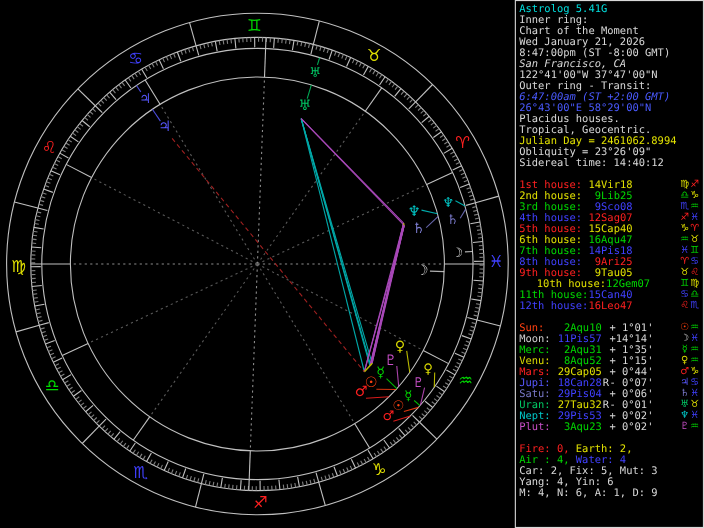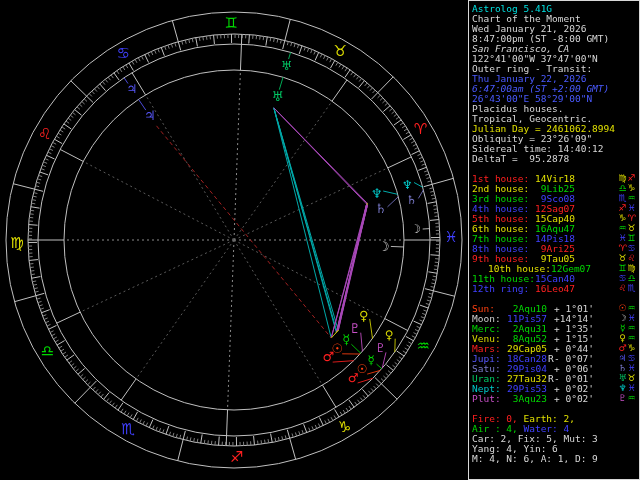--- a/index.html
+++ b/index.html
@@ -513,48 +513,47 @@
           <line x1="387.46875742513714" y1="206.88896718034283" x2="398.3826912162441" y2="196.66028578191901" stroke="#7878c8" stroke-width="1" opacity="0.85"></line>
           <text x="380.62620136159603" y="208.36525526784348" fill="#7878c8" font-size="13" text-anchor="middle" dominant-baseline="central" font-family="&quot;DejaVu Sans&quot;, sans-serif">♄</text>
           <line x1="383.16699413641754" y1="191.0284995093476" x2="397.75358440320895" y2="194.34078849672142" stroke="#00c8c8" stroke-width="1" opacity="0.85"></line>
           <text x="376.51623643606774" y="193.21194220638304" fill="#00c8c8" font-size="13" text-anchor="middle" dominant-baseline="central" font-family="&quot;DejaVu Sans&quot;, sans-serif">♆</text>
         </g>
       </svg>
   </div>
   <aside class="panel">
     <div id="panel-lines">
         <div class="line"><span style="color: rgb(0, 224, 224);">Astrolog 5.41G</span></div>
+        <div class="line"><span style="color: rgb(216, 216, 216);">Inner ring:</span></div>
         <div class="line"><span style="color: rgb(216, 216, 216);">Chart of the Moment</span></div>
         <div class="line"><span style="color: rgb(216, 216, 216);">Wed January 21, 2026</span></div>
         <div class="line"><span style="color: rgb(216, 216, 216);">8:47:00pm (ST -8:00 GMT)</span></div>
         <div class="line"><span style="color: rgb(216, 216, 216); font-style: italic;">San Francisco, CA</span></div>
         <div class="line"><span style="color: rgb(216, 216, 216);">122°41'00"W 37°47'00"N</span></div>
         <div class="line"><span style="color: rgb(216, 216, 216);">Outer ring - Transit:</span></div>
-        <div class="line"><span style="color: rgb(74, 90, 255);">Thu January 22, 2026</span></div>
         <div class="line"><span style="color: rgb(74, 90, 255); font-style: italic;">6:47:00am (ST +2:00 GMT)</span></div>
         <div class="line"><span style="color: rgb(74, 90, 255);">26°43'00"E 58°29'00"N</span></div>
         <div class="line"><span style="color: rgb(216, 216, 216);">Placidus houses.</span></div>
         <div class="line"><span style="color: rgb(216, 216, 216);">Tropical, Geocentric.</span></div>
         <div class="line"><span style="color: rgb(224, 224, 0);">Julian Day = 2461062.8994</span></div>
         <div class="line"><span style="color: rgb(216, 216, 216);">Obliquity = 23°26'09"</span></div>
         <div class="line"><span style="color: rgb(216, 216, 216);">Sidereal time: 14:40:12</span></div>
-        <div class="line"><span style="color: rgb(216, 216, 216);">DeltaT =  95.2878</span></div>
         <div class="line"></div>
         <div class="line"><span class="hlbl" style="color: rgb(255, 32, 32);">1st house: </span><span class="hval" style="color: rgb(224, 224, 0);">14Vir18</span><span class="sp"></span><span class="g" style="color: rgb(224, 224, 0);">♍</span><span class="g" style="color: rgb(255, 32, 32);">♐</span></div>
         <div class="line"><span class="hlbl" style="color: rgb(224, 224, 0);">2nd house: </span><span class="hval" style="color: rgb(0, 216, 0);"> 9Lib25</span><span class="sp"></span><span class="g" style="color: rgb(0, 216, 0);">♎</span><span class="g" style="color: rgb(224, 224, 0);">♑</span></div>
         <div class="line"><span class="hlbl" style="color: rgb(0, 216, 0);">3rd house: </span><span class="hval" style="color: rgb(64, 64, 255);"> 9Sco08</span><span class="sp"></span><span class="g" style="color: rgb(64, 64, 255);">♏</span><span class="g" style="color: rgb(0, 216, 0);">♒</span></div>
         <div class="line"><span class="hlbl" style="color: rgb(64, 64, 255);">4th house: </span><span class="hval" style="color: rgb(255, 32, 32);">12Sag07</span><span class="sp"></span><span class="g" style="color: rgb(255, 32, 32);">♐</span><span class="g" style="color: rgb(64, 64, 255);">♓</span></div>
         <div class="line"><span class="hlbl" style="color: rgb(255, 32, 32);">5th house: </span><span class="hval" style="color: rgb(224, 224, 0);">15Cap40</span><span class="sp"></span><span class="g" style="color: rgb(224, 224, 0);">♑</span><span class="g" style="color: rgb(255, 32, 32);">♈</span></div>
         <div class="line"><span class="hlbl" style="color: rgb(224, 224, 0);">6th house: </span><span class="hval" style="color: rgb(0, 216, 0);">16Aqu47</span><span class="sp"></span><span class="g" style="color: rgb(0, 216, 0);">♒</span><span class="g" style="color: rgb(224, 224, 0);">♉</span></div>
         <div class="line"><span class="hlbl" style="color: rgb(0, 216, 0);">7th house: </span><span class="hval" style="color: rgb(64, 64, 255);">14Pis18</span><span class="sp"></span><span class="g" style="color: rgb(64, 64, 255);">♓</span><span class="g" style="color: rgb(0, 216, 0);">♊</span></div>
         <div class="line"><span class="hlbl" style="color: rgb(64, 64, 255);">8th house: </span><span class="hval" style="color: rgb(255, 32, 32);"> 9Ari25</span><span class="sp"></span><span class="g" style="color: rgb(255, 32, 32);">♈</span><span class="g" style="color: rgb(64, 64, 255);">♋</span></div>
         <div class="line"><span class="hlbl" style="color: rgb(255, 32, 32);">9th house: </span><span class="hval" style="color: rgb(224, 224, 0);"> 9Tau05</span><span class="sp"></span><span class="g" style="color: rgb(224, 224, 0);">♉</span><span class="g" style="color: rgb(255, 32, 32);">♌</span></div>
         <div class="line"><span class="hlbl" style="color: rgb(224, 224, 0); margin-left: 16px;">10th house:</span><span class="hval" style="color: rgb(0, 216, 0);">12Gem07</span><span class="sp"></span><span class="g" style="color: rgb(0, 216, 0);">♊</span><span class="g" style="color: rgb(224, 224, 0);">♍</span></div>
         <div class="line"><span class="hlbl" style="color: rgb(0, 216, 0);">11th house:</span><span class="hval" style="color: rgb(64, 64, 255);">15Can40</span><span class="sp"></span><span class="g" style="color: rgb(64, 64, 255);">♋</span><span class="g" style="color: rgb(0, 216, 0);">♎</span></div>
-        <div class="line"><span class="hlbl" style="color: rgb(64, 64, 255);">12th ring:</span><span class="hval" style="color: rgb(255, 32, 32);">16Leo47</span><span class="sp"></span><span class="g" style="color: rgb(255, 32, 32);">♌</span><span class="g" style="color: rgb(64, 64, 255);">♏</span></div>
+        <div class="line"><span class="hlbl" style="color: rgb(64, 64, 255);">12th house:</span><span class="hval" style="color: rgb(255, 32, 32);">16Leo47</span><span class="sp"></span><span class="g" style="color: rgb(255, 32, 32);">♌</span><span class="g" style="color: rgb(64, 64, 255);">♏</span></div>
         <div class="line"></div>
         <div class="line"><span class="plbl" style="color: rgb(255, 64, 16);">Sun:</span><span class="pval" style="color: rgb(0, 216, 0);"> 2Aqu10</span><span class="pret" style="color: rgb(216, 216, 216);"> </span><span style="color: rgb(216, 216, 216);">+ 1°01'</span><span class="sp"></span><span class="g" style="color: rgb(255, 64, 16);">☉</span><span class="g" style="color: rgb(0, 216, 0);">♒</span></div>
         <div class="line"><span class="plbl" style="color: rgb(208, 208, 208);">Moon:</span><span class="pval" style="color: rgb(64, 64, 255);">11Pis57</span><span class="pret" style="color: rgb(216, 216, 216);"> </span><span style="color: rgb(216, 216, 216);">+14°14'</span><span class="sp"></span><span class="g" style="color: rgb(208, 208, 208);">☽</span><span class="g" style="color: rgb(64, 64, 255);">♓</span></div>
         <div class="line"><span class="plbl" style="color: rgb(0, 216, 0);">Merc:</span><span class="pval" style="color: rgb(0, 216, 0);"> 2Aqu31</span><span class="pret" style="color: rgb(216, 216, 216);"> </span><span style="color: rgb(216, 216, 216);">+ 1°35'</span><span class="sp"></span><span class="g" style="color: rgb(0, 216, 0);">☿</span><span class="g" style="color: rgb(0, 216, 0);">♒</span></div>
         <div class="line"><span class="plbl" style="color: rgb(216, 216, 0);">Venu:</span><span class="pval" style="color: rgb(0, 216, 0);"> 8Aqu52</span><span class="pret" style="color: rgb(216, 216, 216);"> </span><span style="color: rgb(216, 216, 216);">+ 1°15'</span><span class="sp"></span><span class="g" style="color: rgb(216, 216, 0);">♀</span><span class="g" style="color: rgb(0, 216, 0);">♒</span></div>
         <div class="line"><span class="plbl" style="color: rgb(255, 32, 32);">Mars:</span><span class="pval" style="color: rgb(224, 224, 0);">29Cap05</span><span class="pret" style="color: rgb(216, 216, 216);"> </span><span style="color: rgb(216, 216, 216);">+ 0°44'</span><span class="sp"></span><span class="g" style="color: rgb(255, 32, 32);">♂</span><span class="g" style="color: rgb(224, 224, 0);">♑</span></div>
         <div class="line"><span class="plbl" style="color: rgb(88, 88, 255);">Jupi:</span><span class="pval" style="color: rgb(64, 64, 255);">18Can28</span><span class="pret" style="color: rgb(216, 216, 216);">R</span><span style="color: rgb(216, 216, 216);">- 0°07'</span><span class="sp"></span><span class="g" style="color: rgb(88, 88, 255);">♃</span><span class="g" style="color: rgb(64, 64, 255);">♋</span></div>
         <div class="line"><span class="plbl" style="color: rgb(120, 120, 200);">Satu:</span><span class="pval" style="color: rgb(64, 64, 255);">29Pis04</span><span class="pret" style="color: rgb(216, 216, 216);"> </span><span style="color: rgb(216, 216, 216);">+ 0°06'</span><span class="sp"></span><span class="g" style="color: rgb(120, 120, 200);">♄</span><span class="g" style="color: rgb(64, 64, 255);">♓</span></div>
         <div class="line"><span class="plbl" style="color: rgb(0, 200, 100);">Uran:</span><span class="pval" style="color: rgb(224, 224, 0);">27Tau32</span><span class="pret" style="color: rgb(216, 216, 216);">R</span><span style="color: rgb(216, 216, 216);">- 0°01'</span><span class="sp"></span><span class="g" style="color: rgb(0, 200, 100);">♅</span><span class="g" style="color: rgb(224, 224, 0);">♉</span></div>
         <div class="line"><span class="plbl" style="color: rgb(0, 200, 200);">Nept:</span><span class="pval" style="color: rgb(64, 64, 255);">29Pis53</span><span class="pret" style="color: rgb(216, 216, 216);"> </span><span style="color: rgb(216, 216, 216);">+ 0°02'</span><span class="sp"></span><span class="g" style="color: rgb(0, 200, 200);">♆</span><span class="g" style="color: rgb(64, 64, 255);">♓</span></div>

